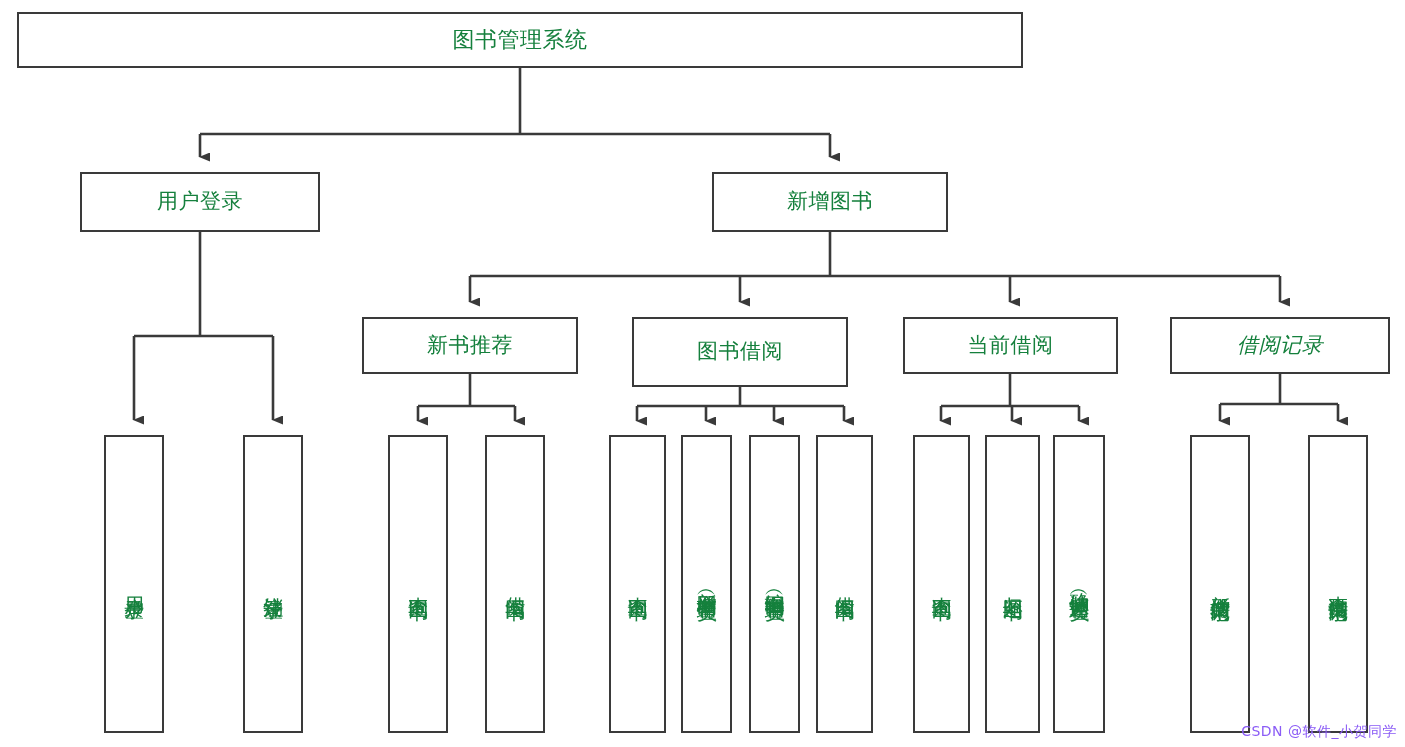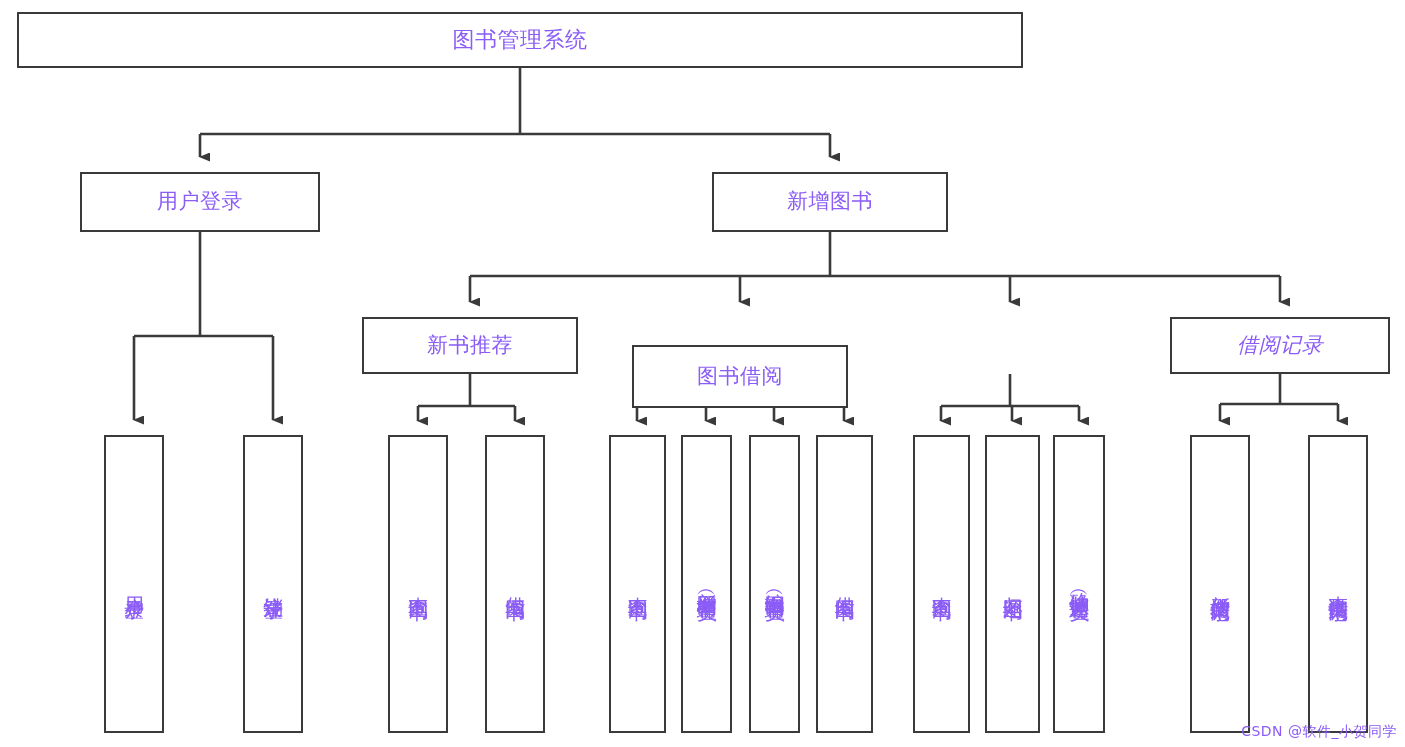--- a/index.html
+++ b/index.html
@@ -35,21 +35,21 @@
     display: flex;
     align-items: center;
     justify-content: center;
     text-align: center;
     z-index: 2;
   }
   .node-label {
     font-size: 21px;
     line-height: 1.12;
     letter-spacing: 0.5px;
-    color: #8b5cf6;
+    color: #15803d;
     white-space: pre-line;
   }
   .node.level0 .node-label { font-size: 22px; }
   .node.level1 .node-label { font-size: 21px; }
   .node.level2 .node-label { font-size: 21px; text-align: right; }
   .node.leaf {
     align-items: center;
     justify-content: center;
   }
   .node.leaf .node-label {
@@ -133,22 +133,25 @@
   <div class="node level1" style="left:80px; top:172px; width:240px; height:60px;">
     <span class="node-label">用户登录</span>
   </div>
   <div class="node level1" style="left:712px; top:172px; width:236px; height:60px;">
     <span class="node-label">新增图书</span>
   </div>
 
   <div class="node level2" style="left:362px; top:317px; width:216px; height:57px;">
     <span class="node-label">新书推荐</span>
   </div>
-  <div class="node level2" style="left:632px; top:317px; width:216px; height:63px;margin-top:28px;">
+  <div class="node level2" style="left:632px; top:317px; width:216px; height:70px;">
     <span class="node-label">图书借阅</span>
+  </div>
+  <div class="node level2" style="left:903px; top:317px; width:215px; height:57px;">
+    <span class="node-label">当前借阅</span>
   </div>
   <div class="node level2" style="left:1170px; top:317px; width:220px; height:57px;font-style:italic;">
     <span class="node-label">借阅记录</span>
   </div>
 
   <div class="node leaf" style="left:104px; top:435px; width:60px; height:298px;">
     <span class="node-label">用户登录</span>
   </div>
   <div class="node leaf" style="left:243px; top:435px; width:60px; height:298px;">
     <span class="node-label">注销登录</span>

